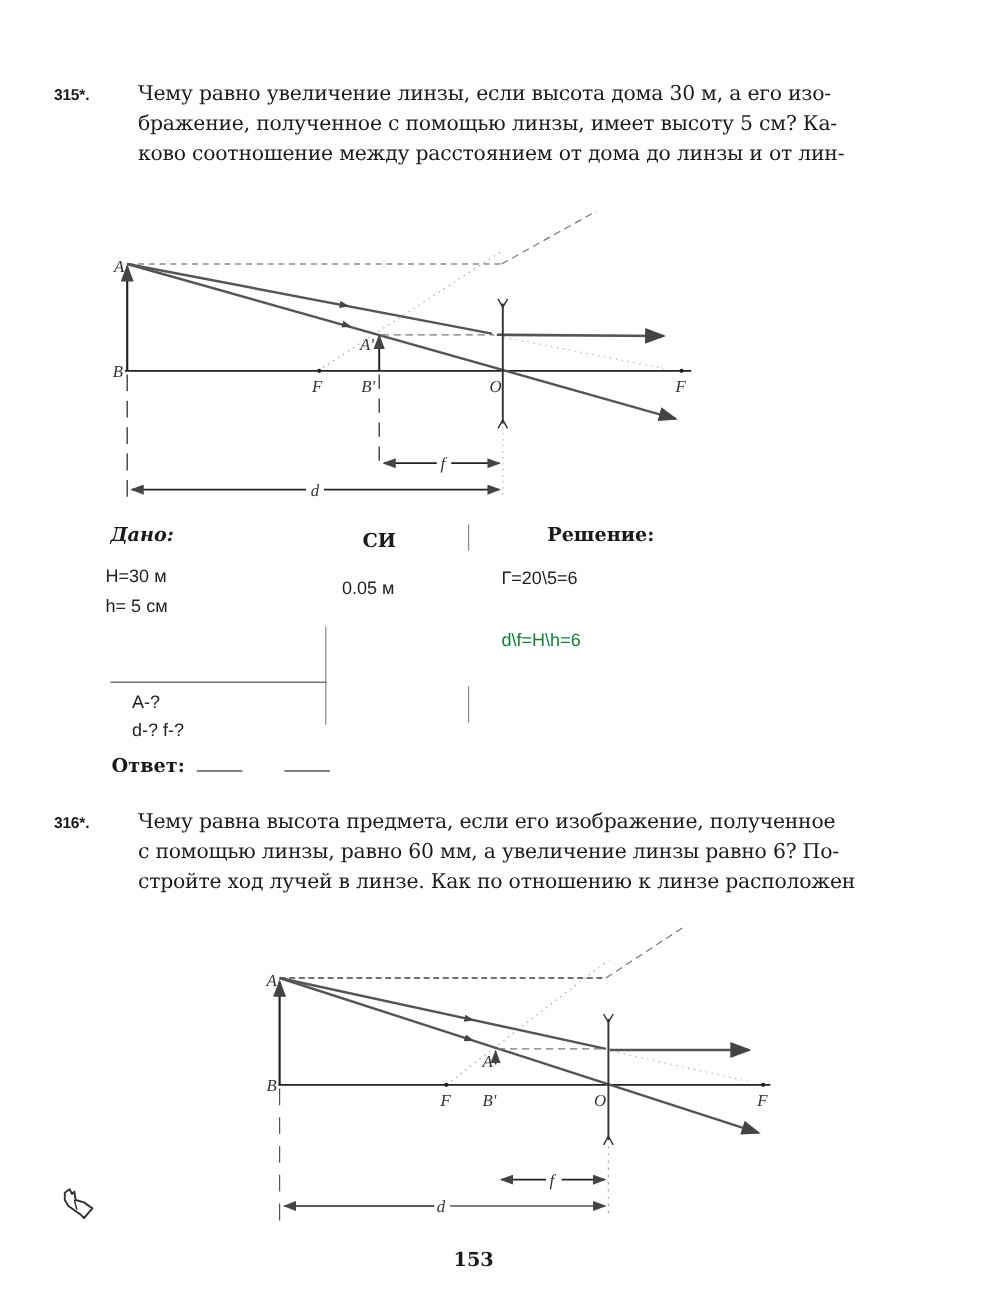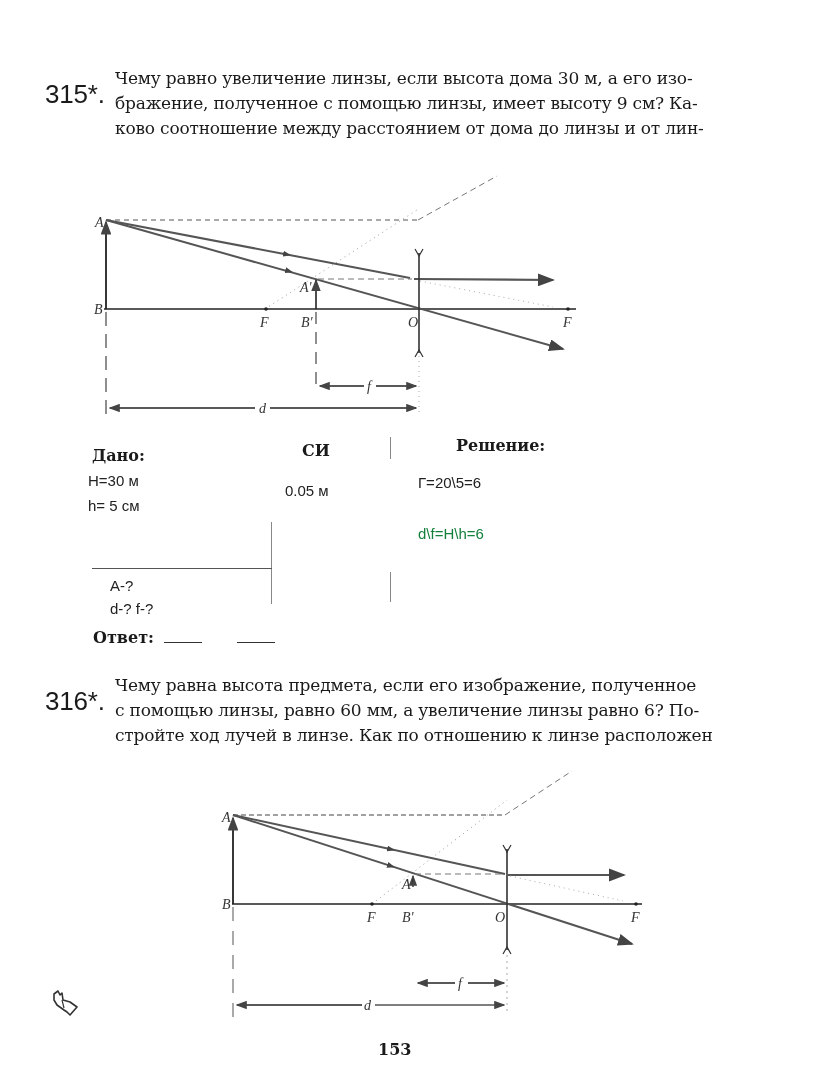--- a/index.html
+++ b/index.html
@@ -1,38 +1,38 @@
 <!DOCTYPE html>
 <html><head>
 <meta charset="utf-8">
 <style>
   html, body { margin: 0; padding: 0; background: #ffffff; }
   body { width: 820px; height: 1088px; position: relative; overflow: hidden; color: #1a1a1a; }
   .serif { font-family: "DejaVu Serif", "Liberation Serif", serif; }
   .problem { position: absolute; left: 45px; width: 720px; font-size: 17px; line-height: 25px; letter-spacing: -0.2px; }
-  .problem .num { font-family: "Liberation Sans", sans-serif; font-weight: normal; font-size: 26px; position: absolute; left: 0; top: 16px; }
+  .problem .num { font-family: "Liberation Sans", sans-serif; font-weight: bold; font-size: 13px; position: absolute; left: 0; top: 0; }
   .problem .body { margin-left: 70px; text-align: justify; text-align-last: left; }
   .problem .line { display: block; white-space: nowrap; }
   svg.diagram { position: absolute; overflow: visible; }
   .lbl { font-family: "Liberation Serif", serif; font-style: italic; font-size: 14px; fill: #333; }
   .section-title { position: absolute; font-family: "DejaVu Serif", serif; font-weight: bold; font-size: 16px; }
   .hand { position: absolute; font-family: "Liberation Sans", sans-serif; font-size: 15px; color: #222; }
   .vline { position: absolute; width: 1px; background: #888; }
   .hline { position: absolute; height: 1px; background: #555; }
   .pagenum { position: absolute; left: 378px; top: 1040px; font-family: "DejaVu Serif", serif; font-weight: bold; font-size: 16px; }
   .answer-blank { display: inline-block; border-bottom: 1px solid #333; width: 38px; height: 14px; vertical-align: baseline; }
 </style>
 </head>
 <body>
 
 <div class="problem serif" style="top:66px;">
   <span class="num">315*.</span>
   <div class="body">
     <span class="line">Чему равно увеличение линзы, если высота дома 30 м, а его изо-</span>
-    <span class="line">бражение, полученное с помощью линзы, имеет высоту 9 см? Ка-</span>
+    <span class="line">бражение, полученное с помощью линзы, имеет высоту 5 см? Ка-</span>
     <span class="line">ково соотношение между расстоянием от дома до линзы и от лин-</span>
   </div>
 </div>
 
 <svg class="diagram" style="left:0;top:0;" width="820" height="1088">
   <defs>
     <marker id="arr" markerWidth="8" markerHeight="6" refX="7" refY="3" orient="auto">
       <path d="M0,0 L8,3 L0,6 Z" fill="#444"></path>
     </marker>
     <marker id="arrS" markerWidth="8" markerHeight="6" refX="1" refY="3" orient="auto">
@@ -84,21 +84,21 @@
   <text class="lbl" x="94" y="314">B</text>
   <text class="lbl" x="260" y="327">F</text>
   <text class="lbl" x="300" y="292">A'</text>
   <text class="lbl" x="301" y="327">B'</text>
   <text class="lbl" x="408" y="327">O</text>
   <text class="lbl" x="563" y="327">F</text>
   <text class="lbl" x="367" y="391">f</text>
   <text class="lbl" x="259" y="413">d</text>
 </svg>
 
-<div class="section-title" style="left:92px;top:446px;">Дано:</div>
+<div class="section-title" style="left:92px;top:436px;font-style:italic;">Дано:</div>
 <div class="section-title" style="left:302px;top:441px;">СИ</div>
 <div class="section-title" style="left:456px;top:436px;">Решение:</div>
 
 <div class="vline" style="left:390px;top:437px;height:22px;"></div>
 <div class="vline" style="left:390px;top:572px;height:30px;"></div>
 <div class="vline" style="left:271px;top:522px;height:82px;"></div>
 <div class="hline" style="left:92px;top:568px;width:180px;"></div>
 
 <div class="hand" style="left:88px;top:472px;">H=30 м</div>
 <div class="hand" style="left:88px;top:497px;">h= 5 см</div>

